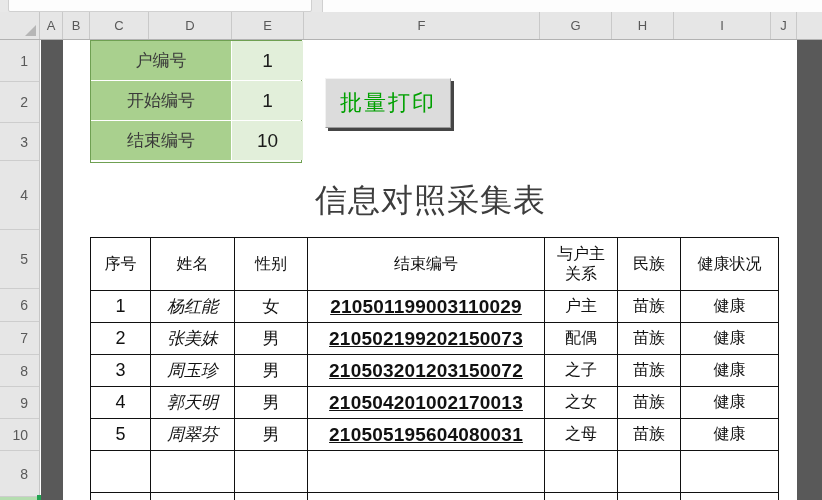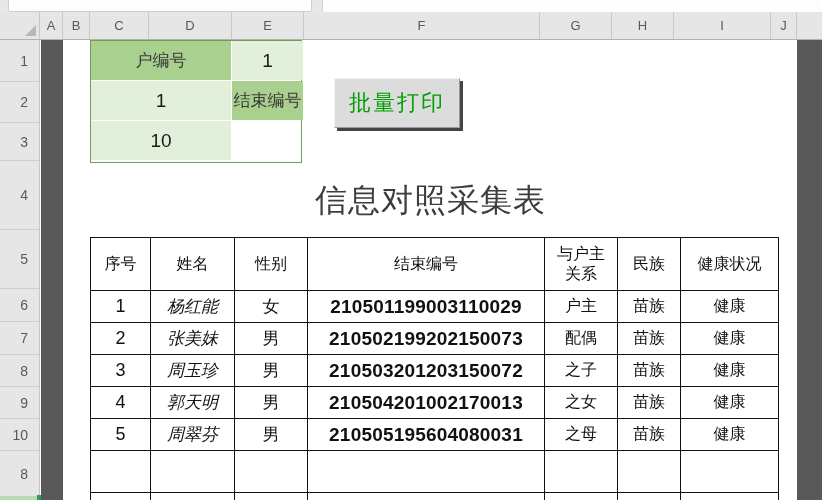--- a/index.html
+++ b/index.html
@@ -37,21 +37,21 @@
   .dark-col.right{left:797px;width:25px;}
 
   
   .control-block{position:absolute;left:90px;top:40px;width:212px;height:123px;
                  border:1px solid #6fa052;box-sizing:border-box;background:#ffffff;
                  display:grid;grid-template-columns:140px 71px;grid-auto-rows:39px;gap:1px;}
   .ctl-label{background:#a9d08e;color:#3a3a3a;font-size:17px;display:flex;align-items:center;justify-content:center;}
   .ctl-value{background:#e2efda;color:#1a1a1a;font-size:19px;display:flex;align-items:center;justify-content:center;}
 
   
-  .print-btn{position:absolute;left:334px;top:78px;width:124px;height:48px;background:#dcdcdc;
+  .print-btn{position:absolute;left:325px;top:78px;width:124px;height:48px;background:#dcdcdc;
              border:1px solid #9a9a9a;border-top-color:#f2f2f2;border-left-color:#f2f2f2;
              box-shadow:3px 3px 0 0 #454545;display:flex;align-items:center;justify-content:center;
              font-size:22px;letter-spacing:2px;color:#00a000;cursor:pointer;}
 
   
   .sheet-title{position:absolute;left:90px;top:172px;width:681px;height:58px;
                display:flex;align-items:center;justify-content:center;
                font-size:32px;color:#3d3d3d;letter-spacing:1px;}
 
   
@@ -60,21 +60,21 @@
   table.data th,table.data td{border:1px solid #111;text-align:center;vertical-align:middle;
              padding:0;overflow:hidden;color:#111;}
   table.data th{font-weight:400;font-size:16px;white-space:pre-line;line-height:1.25;}
   tr.hdr{height:53px;}
   tr.data-row{height:32px;}
   tr.empty-a{height:42px;}
   tr.empty-b{height:30px;}
   td.c-seq{font-size:18px;}
   td.c-name{font-size:17px;font-style:italic;}
   td.c-sex{font-size:17px;}
-  td.c-id{font-size:19px;font-weight:600;letter-spacing:0.2px;}
+  td.c-id{font-size:19px;font-weight:600;letter-spacing:0.2px;text-decoration:underline;}
   td.c-rel,td.c-eth,td.c-health{font-size:16px;}
 </style>
 </head>
 <body>
 
 <div class="app">
 
   <div class="top-strip">
     <div class="name-box"></div>
     <div class="formula-box"></div>
@@ -115,20 +115,21 @@
   </div>
   <div class="sheet-accent-light"></div>
   <div class="sheet-accent-dark"></div>
 
   <div class="dark-col left"></div>
   <div class="dark-col right"></div>
 
   <div class="control-block">
     <div class="ctl-label">户编号</div>
     <div class="ctl-value">1</div>
+    <div class="ctl-label">开始编号</div>
     <div class="ctl-value">1</div>
     <div class="ctl-label">结束编号</div>
     <div class="ctl-value">10</div>
   </div>
 
   <div class="print-btn">批量打印</div>
 
   <div class="sheet-title">信息对照采集表</div>
 
   <table class="data">

